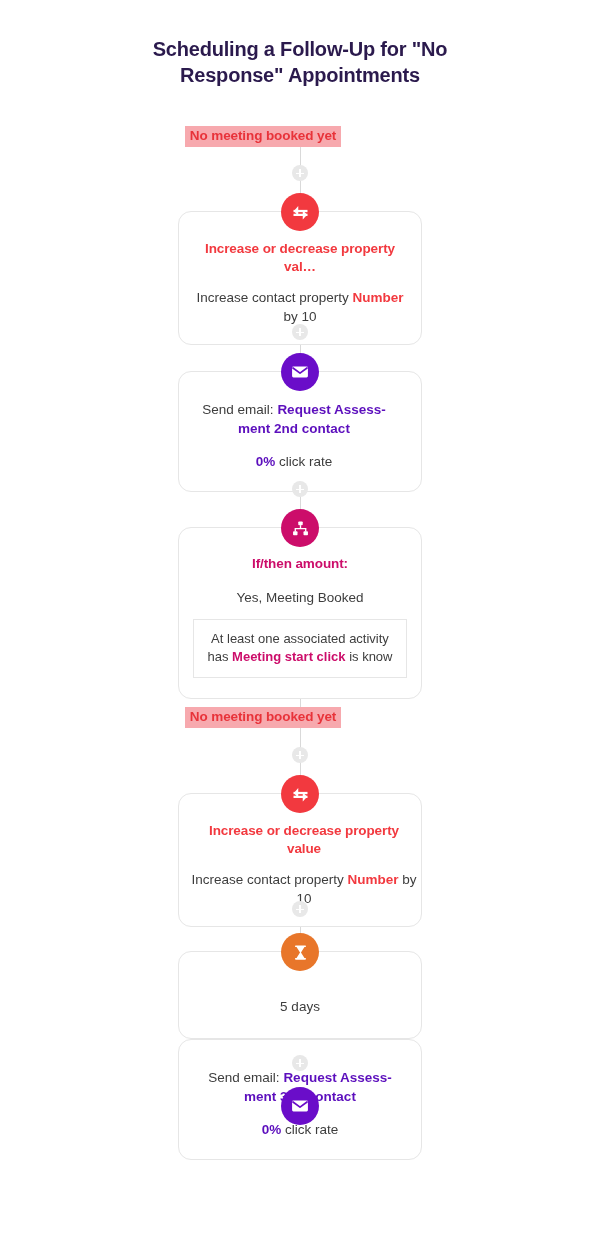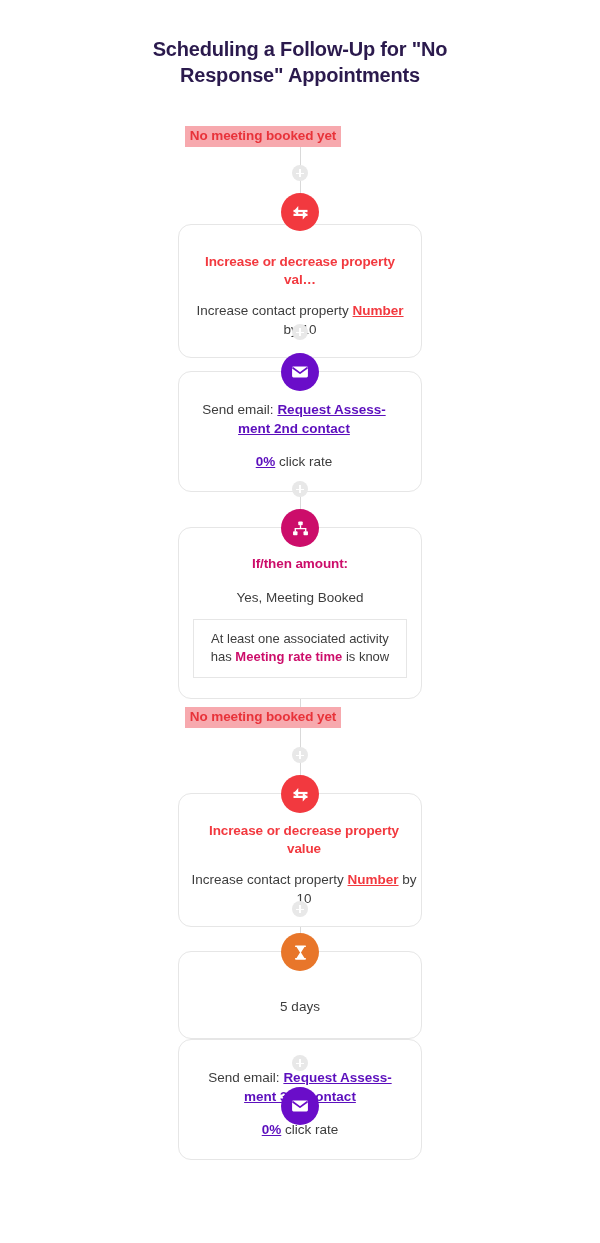--- a/index.html
+++ b/index.html
@@ -119,21 +119,21 @@
     font-size: 13.5px;
     font-weight: bold;
     line-height: 18px;
     letter-spacing: -0.1px;
   }
   .card-sub {
     font-size: 13.5px;
     line-height: 19px;
     color: #3d3d3d;
   }
-  .card-sub b { font-weight: bold; text-decoration: underline; }
+  .card-sub b { font-weight: bold; }
 
   .accent-red    { color: #f2393f; }
   .accent-purple { color: #5c0fbd; }
   .accent-pink   { color: #cc0d6a; }
   .accent-orange { color: #e8762a; }
 
   .cond-box {
     margin: 12px 14px 0 14px;
     border: 1.5px solid #e6e6e6;
     background: #ffffff;
@@ -158,21 +158,21 @@
   <div class="plus-node" style="top:165px;"></div>
 
   <div class="node-icon" style="top:193px; background:#f2393f;">
     <svg width="21" height="21" viewBox="0 0 24 24" aria-hidden="true">
       <path d="M4 9 L20 9 L20 11.6 L4 11.6 Z" fill="#ffffff"></path>
       <path d="M9.4 4.6 L4.4 10.3 L9.4 16 Z" fill="#ffffff"></path>
       <path d="M4 13.4 L20 13.4 L20 16 L4 16 Z" fill="#ffffff"></path>
       <path d="M14.6 9.4 L19.6 14.7 L14.6 20 Z" fill="#ffffff"></path>
     </svg>
   </div>
-  <div class="card" style="top:224px; padding:28px 16px 18px 16px;">
+  <div class="card" style="top:211px; padding:28px 16px 18px 16px;">
     <div class="card-title accent-red">Increase or decrease property val…</div>
     <div class="card-sub" style="margin-top:12px;">
       <span>Increase contact property </span><b class="accent-red">Number</b><span> by 10</span>
     </div>
   </div>
 
   <div class="line" style="top:301px; height:62px;"></div>
   <div class="plus-node" style="top:324px;"></div>
 
   <div class="node-icon" style="top:353px; background:#6a0dc9;">
@@ -198,21 +198,21 @@
       <rect x="9.2" y="3" width="5.6" height="5" rx="1" fill="#ffffff"></rect>
       <rect x="2.6" y="15.6" width="5.6" height="5" rx="1" fill="#ffffff"></rect>
       <rect x="15.8" y="15.6" width="5.6" height="5" rx="1" fill="#ffffff"></rect>
       <path d="M12 8.4 L12 12.2 M5.4 15.2 L5.4 12.2 L18.6 12.2 L18.6 15.2" fill="none" stroke="#ffffff" stroke-width="1.7" stroke-linecap="round"></path>
     </svg>
   </div>
   <div class="card" style="top:527px; padding:27px 0 20px 0;">
     <div class="card-title accent-pink">If/then amount:</div>
     <div class="card-sub" style="margin-top:15px;">Yes, Meeting Booked</div>
     <div class="cond-box">
-      <span>At least one associated activity has </span><b>Meeting rate time</b><span> is know</span>
+      <span>At least one associated activity has </span><b>Meeting start click</b><span> is know</span>
     </div>
   </div>
 
   <div class="line" style="top:663px; height:120px;"></div>
 
   <div class="badge" style="top:707px;">
     <span>No meeting booked yet</span>
   </div>
   <div class="plus-node" style="top:747px;"></div>
 

